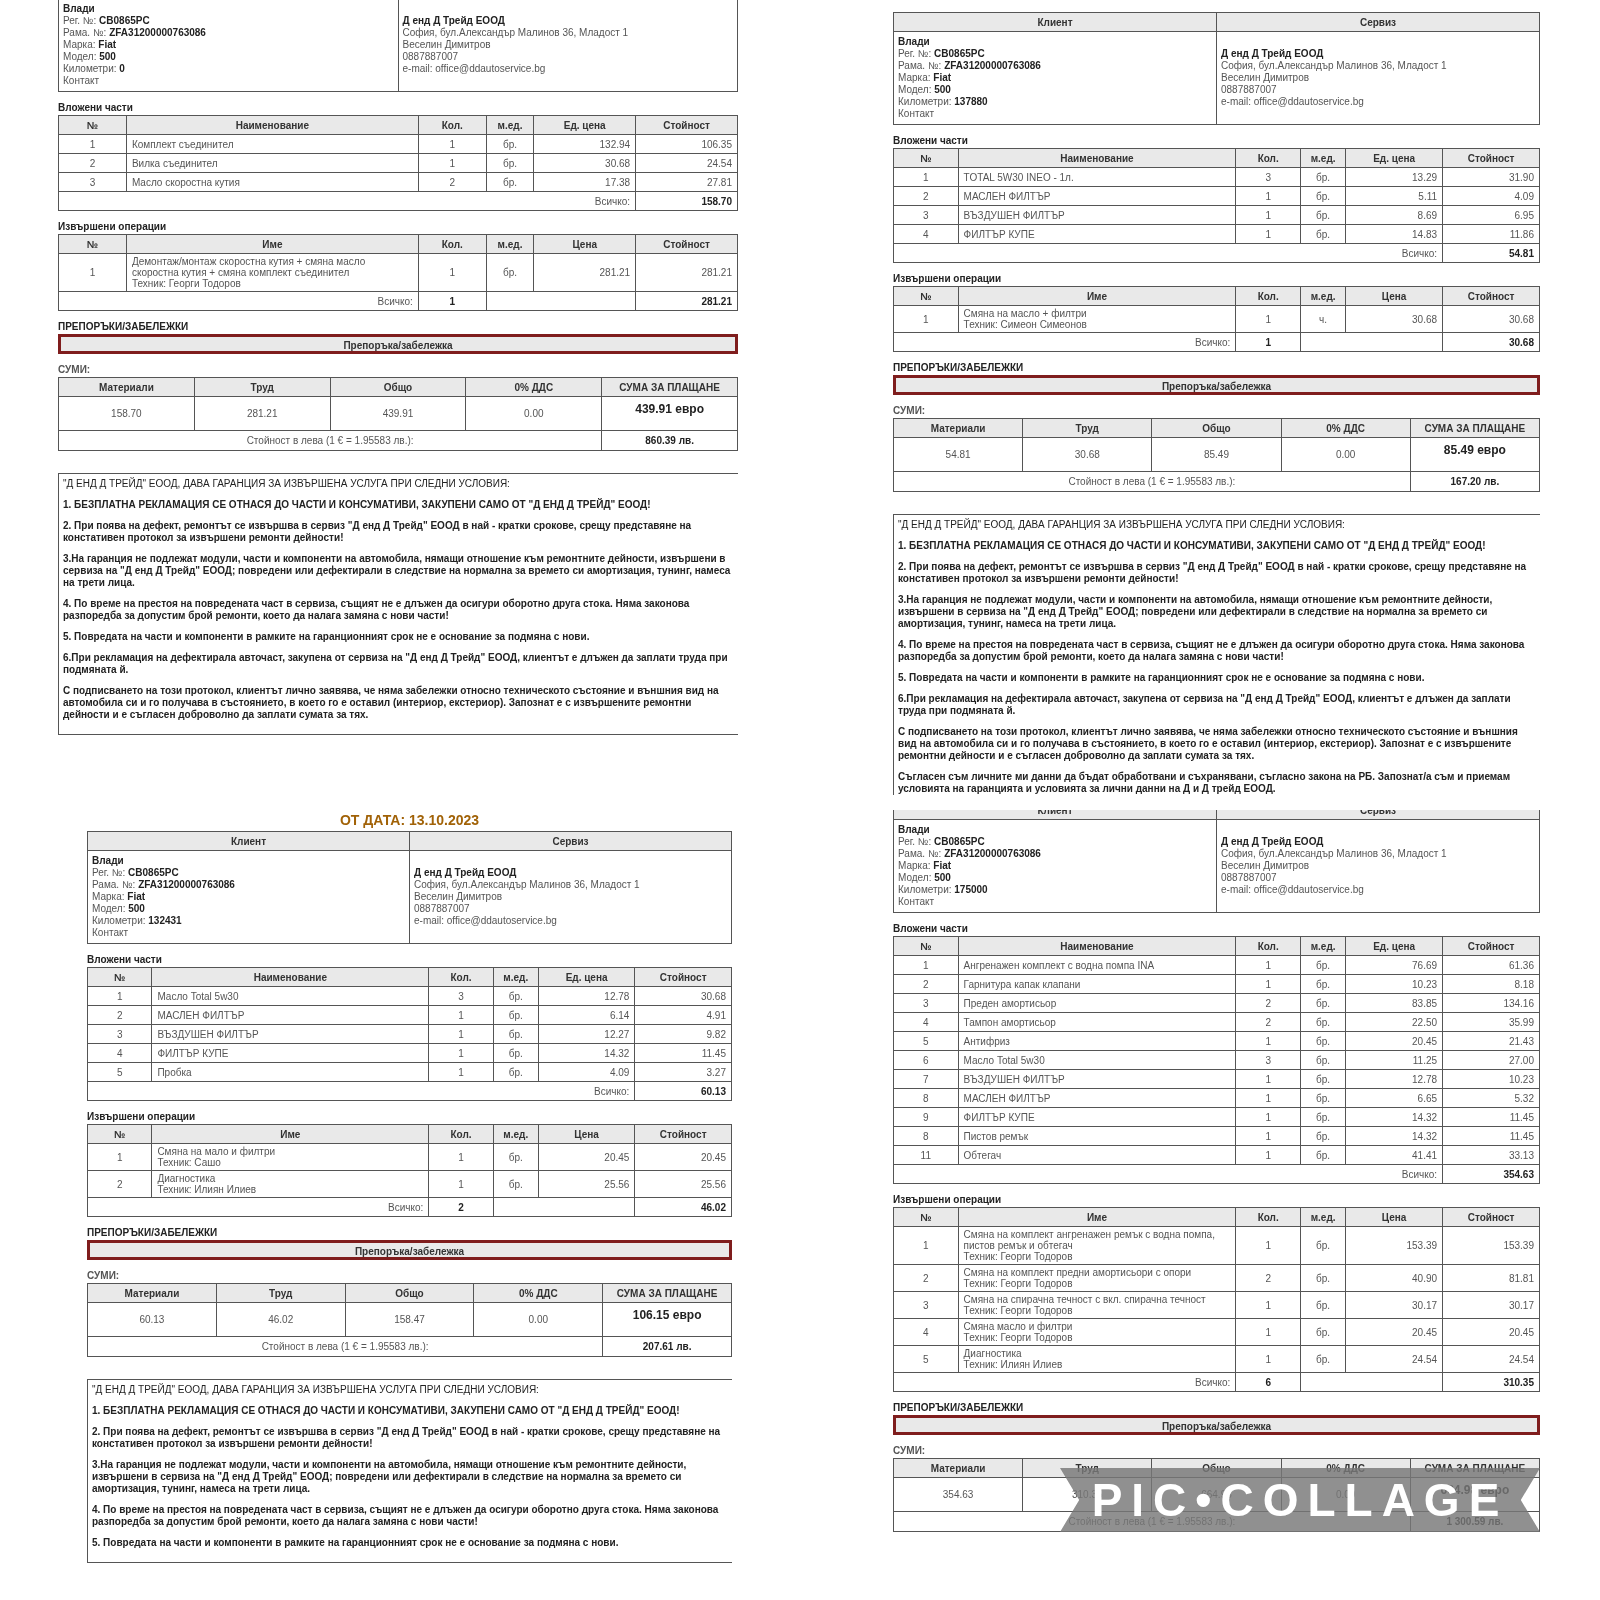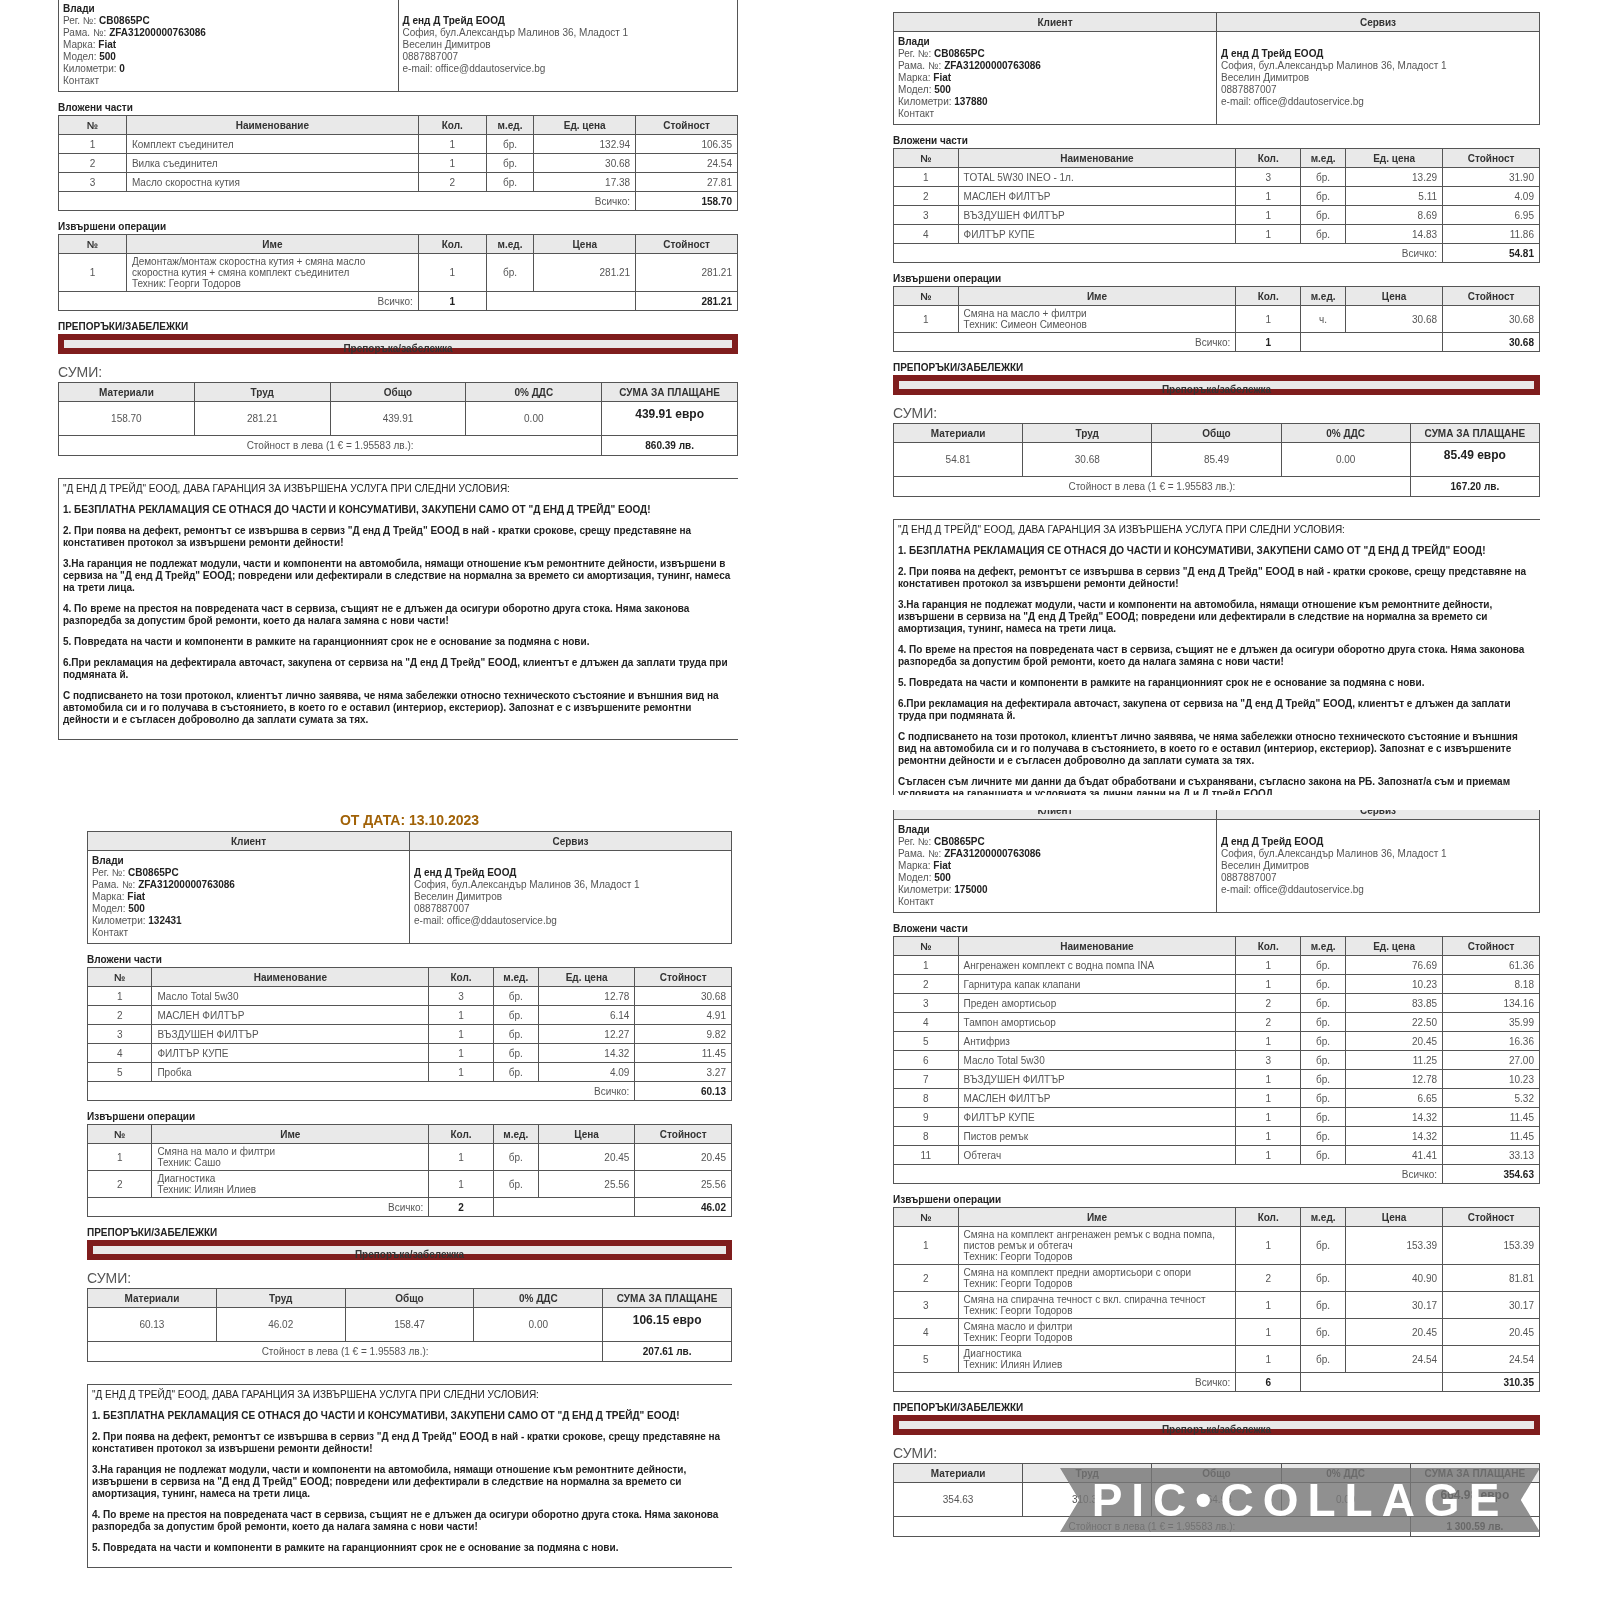--- a/index.html
+++ b/index.html
@@ -21,23 +21,23 @@
   td { color: #555; height: 19px; }
   .c { text-align: center; }
   .r { text-align: right; }
   .b { font-weight: bold; color: #222; }
 
   .info td { vertical-align: top; font-size: 10px; line-height: 12px; padding: 4px 4px; color: #555; }
   .info .svc { padding-top: 16px; }
   .info b { color: #222; }
 
   .section-label { font-size: 10px; font-weight: bold; color: #222; margin: 10px 0 2px 0; }
-  .sums-label { font-size: 14px; color: #555; margin: 10px 0 2px 0; }
-
-  .rec-bar { border: 6px solid #7f1d1d; background: #e9e9e9; text-align: center; font-size: 10px; font-weight: bold; color: #333; height: 20px; line-height: 18px; }
+  .sums-label { font-size: 10px; color: #555; margin: 10px 0 2px 0; font-weight: bold; }
+
+  .rec-bar { border: 3px solid #7f1d1d; background: #e9e9e9; text-align: center; font-size: 10px; font-weight: bold; color: #333; height: 20px; line-height: 18px; }
 
   .sums td { height: 34px; text-align: center; }
   .sums .pay { font-weight: bold; font-size: 12px; color: #222; vertical-align: top; padding-top: 5px; }
   .sums .lev td { height: 20px; }
 
   .ops td { line-height: 11px; }
 
   .warranty { border: 1px solid #555; border-right: none; padding: 4px 4px; margin-top: 22px; font-size: 10px; line-height: 12px; color: #222; }
   .warranty p { margin-bottom: 9px; font-weight: bold; font-stretch: condensed; }
   .warranty p.first { font-weight: normal; }
@@ -688,21 +688,21 @@
             <td class="c">бр.</td>
             <td class="r">22.50</td>
             <td class="r">35.99</td>
           </tr>
           <tr>
             <td class="c">5</td>
             <td class="">Антифриз</td>
             <td class="c">1</td>
             <td class="c">бр.</td>
             <td class="r">20.45</td>
-            <td class="r">16.36</td>
+            <td class="r">21.43</td>
           </tr>
           <tr>
             <td class="c">6</td>
             <td class="">Масло Total 5w30</td>
             <td class="c">3</td>
             <td class="c">бр.</td>
             <td class="r">11.25</td>
             <td class="r">27.00</td>
           </tr>
           <tr>

